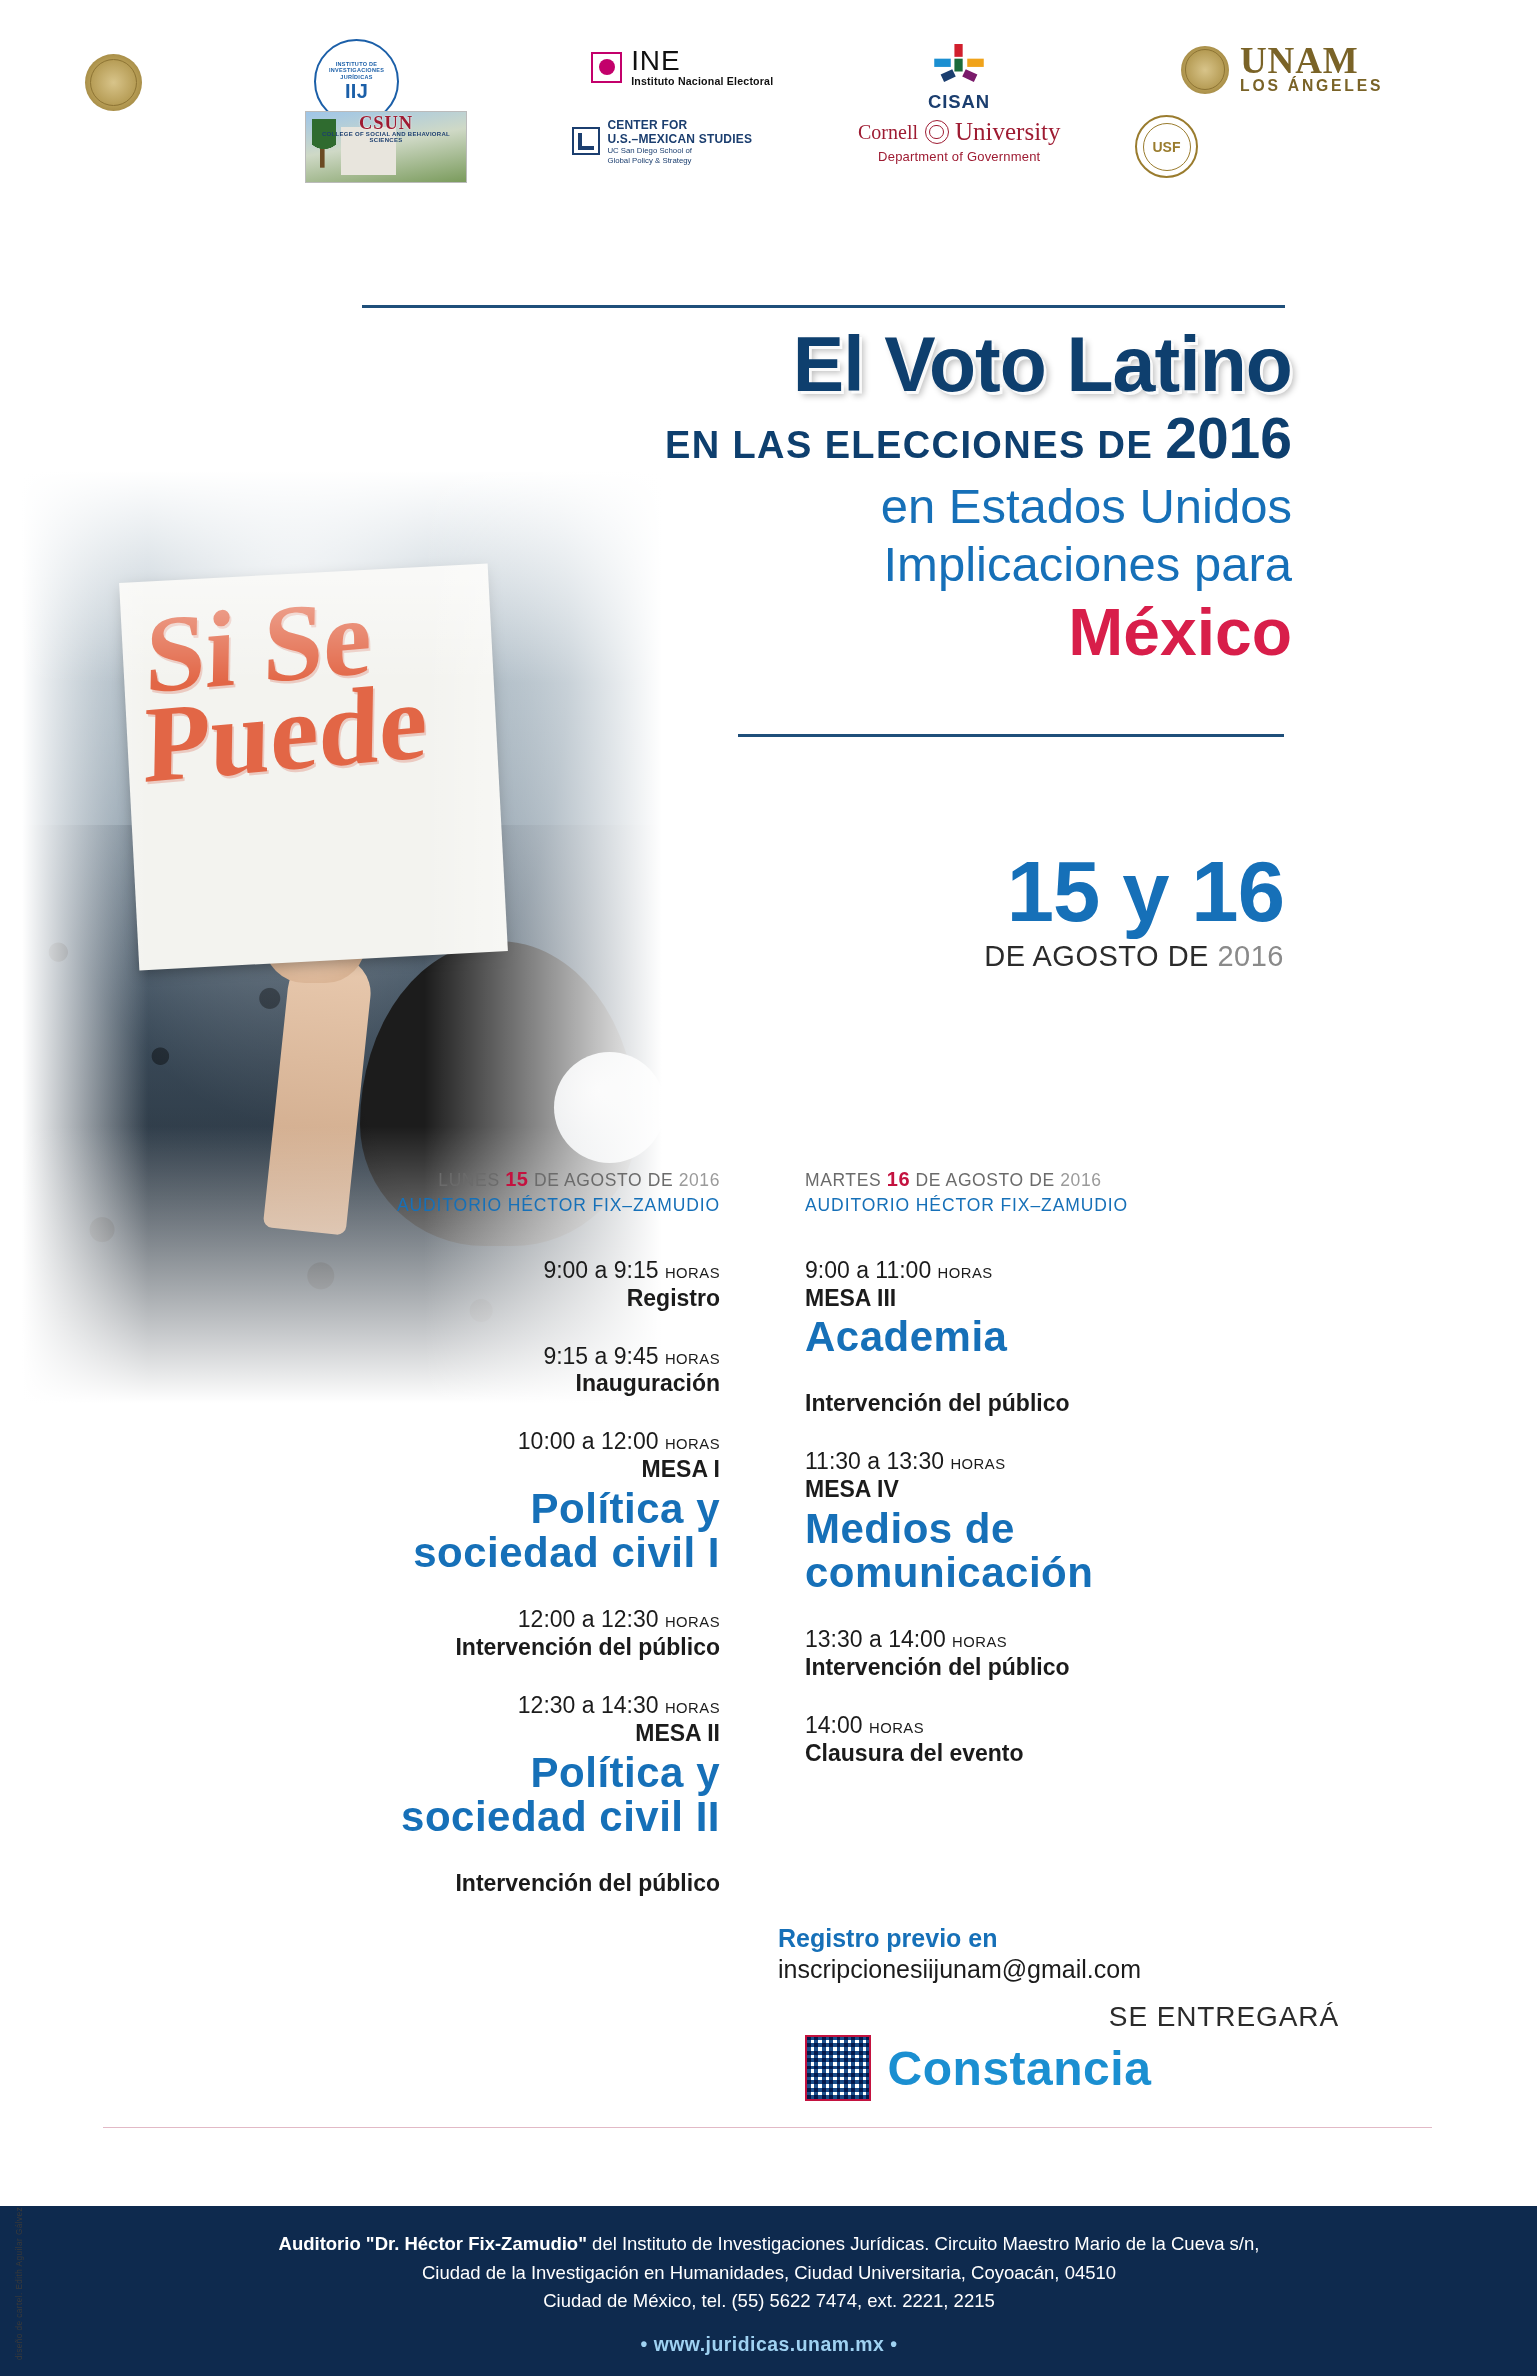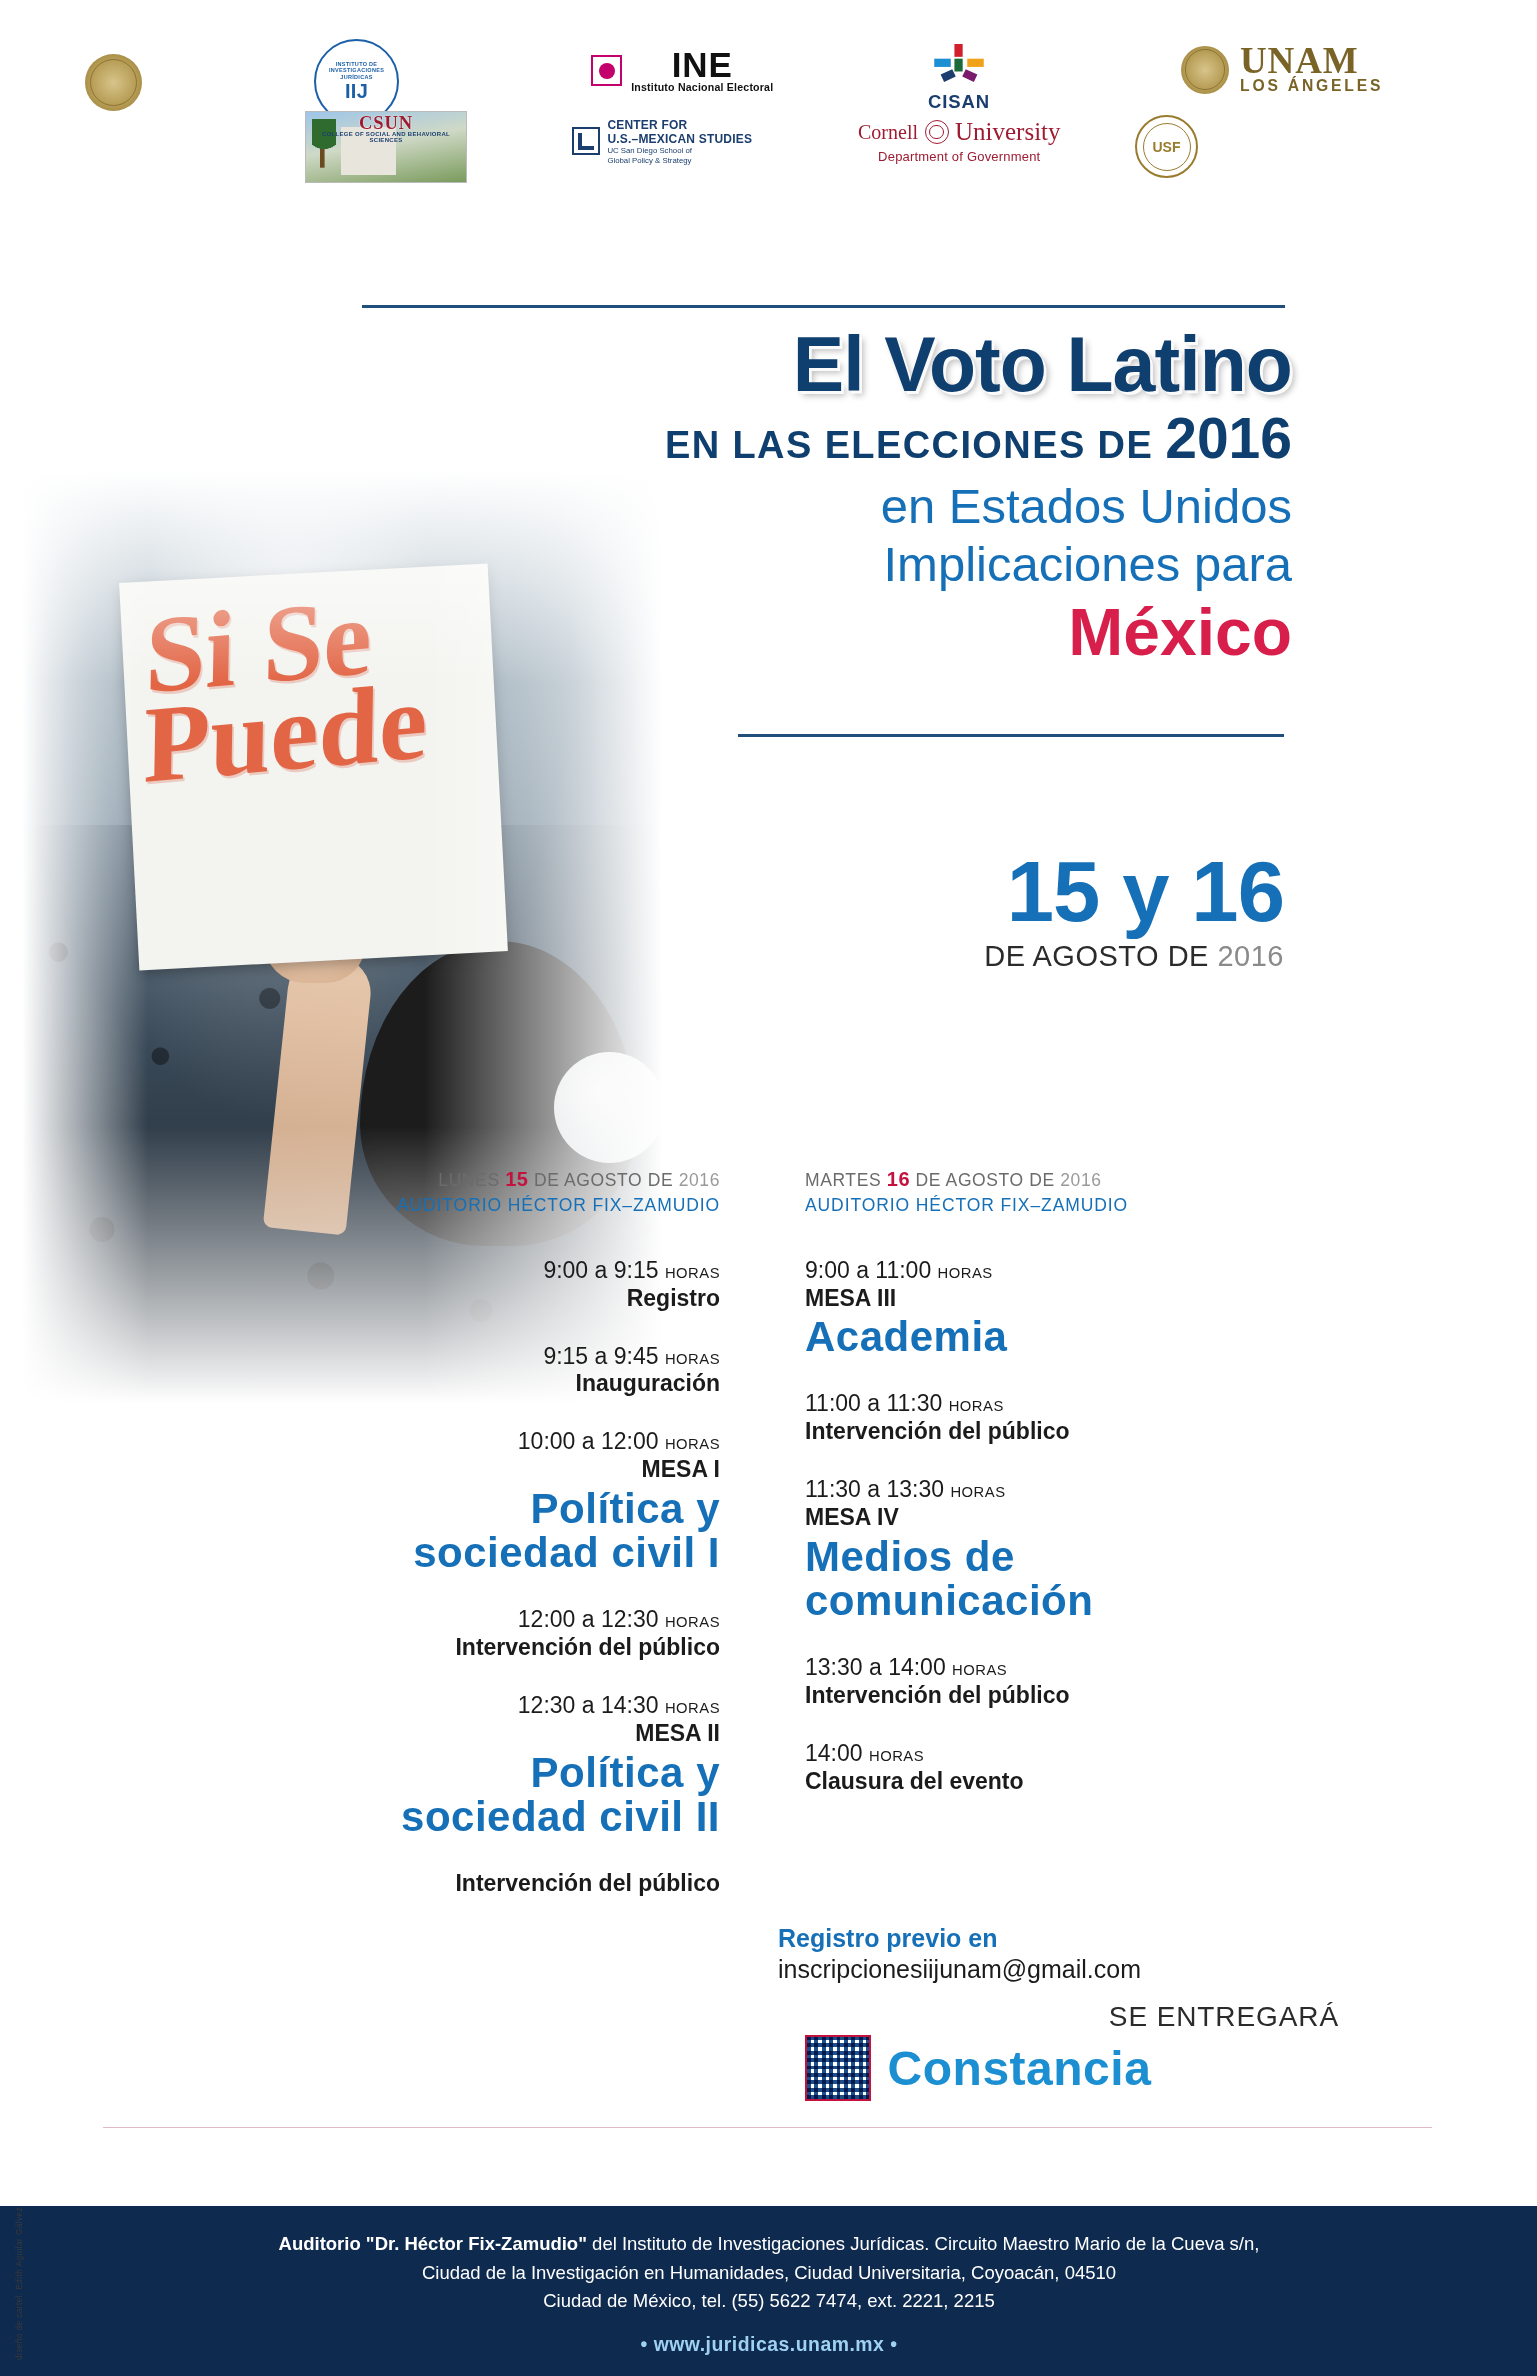--- a/index.html
+++ b/index.html
@@ -60,21 +60,21 @@
     border: 2.8px solid #c3006b;
     position: relative;
   }
   .ine-mark::after {
     content: "";
     position: absolute; inset: 5.5px;
     background: #c3006b;
     border-radius: 50%;
   }
   .ine-text .ine-big {
-    font-size: 35px; font-weight: bold; color: #111; letter-spacing: 0.9px; line-height: .95; text-align: center;
+    font-size: 28px; font-weight: normal; color: #111; letter-spacing: 0.9px; line-height: .95;
   }
   .ine-text .ine-small {
     font-size: 10.6px; font-weight: bold; color: #111; letter-spacing: 0.2px;
   }
 
   .cisan-logo { text-align: center; }
   .cisan-mark {
     width: 50px; height: 44px;
     margin: 0 auto 2.8px;
     position: relative;
@@ -575,21 +575,20 @@
     <div class="day-line2">AUDITORIO HÉCTOR FIX–ZAMUDIO</div>
   </div>
 
   <div class="slot">
     <div class="time"><span>9:00 a 11:00</span> <small>HORAS</small></div>
     <div class="label">MESA III</div>
     <div class="mesa-title" style="white-space:pre-line;">Academia</div>
   </div>
 
   <div class="slot">
-    <div class="time"><span>11:00 a 11:30</span> <small>HORAS</small></div>
     <div class="label">Intervención del público</div>
   </div>
 
   <div class="slot">
     <div class="time"><span>11:30 a 13:30</span> <small>HORAS</small></div>
     <div class="label">MESA IV</div>
     <div class="mesa-title" style="white-space:pre-line;">Medios  de
 comunicación</div>
   </div>
 

